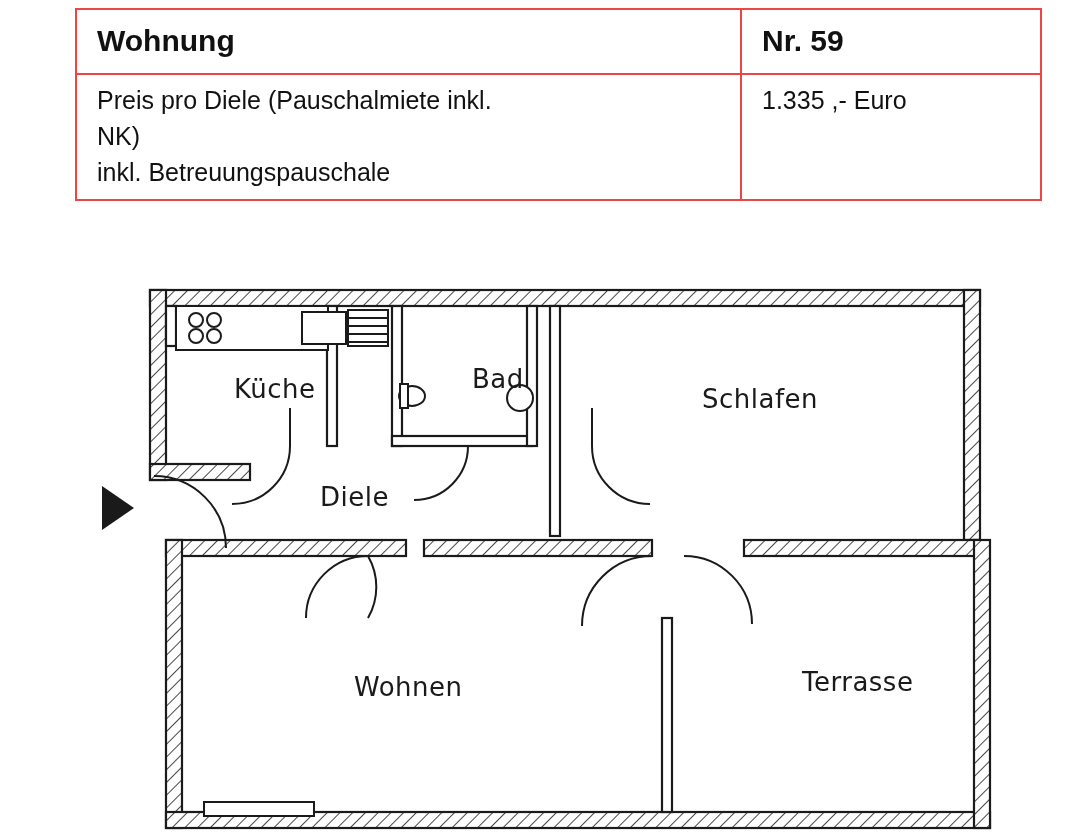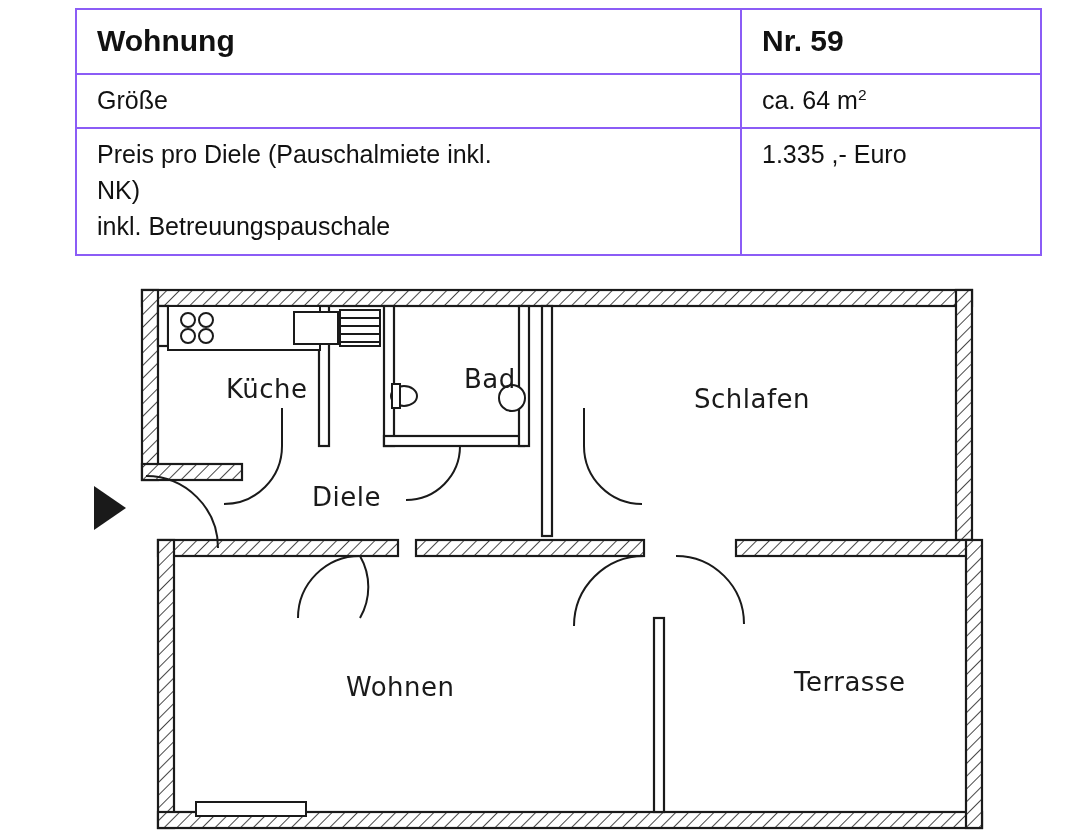--- a/index.html
+++ b/index.html
@@ -24,21 +24,21 @@
   
   .info-table {
     position: absolute;
     left: 75px;
     top: 8px;
     width: 965px;
     border-collapse: collapse;
     table-layout: fixed;
   }
   .info-table td {
-    border: 2px solid #8b5cf6;
+    border: 2px solid #ef4444;
     padding: 7px 12px 9px 20px;
     vertical-align: top;
     font-size: 25px;
     line-height: 1.45;
     font-weight: 400;
   }
   .info-table td.value {
   }
   .info-table tr.head td {
     font-weight: bold;
@@ -50,21 +50,21 @@
   .col-value { width: 300px; }
   sup {
     font-size: 0.62em;
     vertical-align: super;
     line-height: 0;
   }
 
   
   .floorplan {
     position: absolute;
-    left: 64px;
+    left: 72px;
     top: 278px;
     width: 960px;
     height: 560px;
   }
   .floorplan svg {
     display: block;
   }
   .room-label {
     font-family: "DejaVu Sans", sans-serif;
     font-size: 26px;
@@ -79,24 +79,20 @@
 
   <table class="info-table">
     <colgroup>
       <col class="col-label">
       <col class="col-value">
     </colgroup>
     <tbody>
       <tr class="head">
         <td>Wohnung</td>
         <td class="value">Nr. 59</td>
-      </tr>
-      <tr>
-        <td>Größe</td>
-        <td class="value"><span>ca. 64 m</span><sup>2</sup></td>
       </tr>
       <tr>
         <td>
           <div>Preis pro Diele (Pauschalmiete inkl.</div>
           <div>NK)</div>
           <div>inkl. Betreuungspauschale</div>
         </td>
         <td class="value">1.335 ,- Euro</td>
       </tr>
     </tbody>

